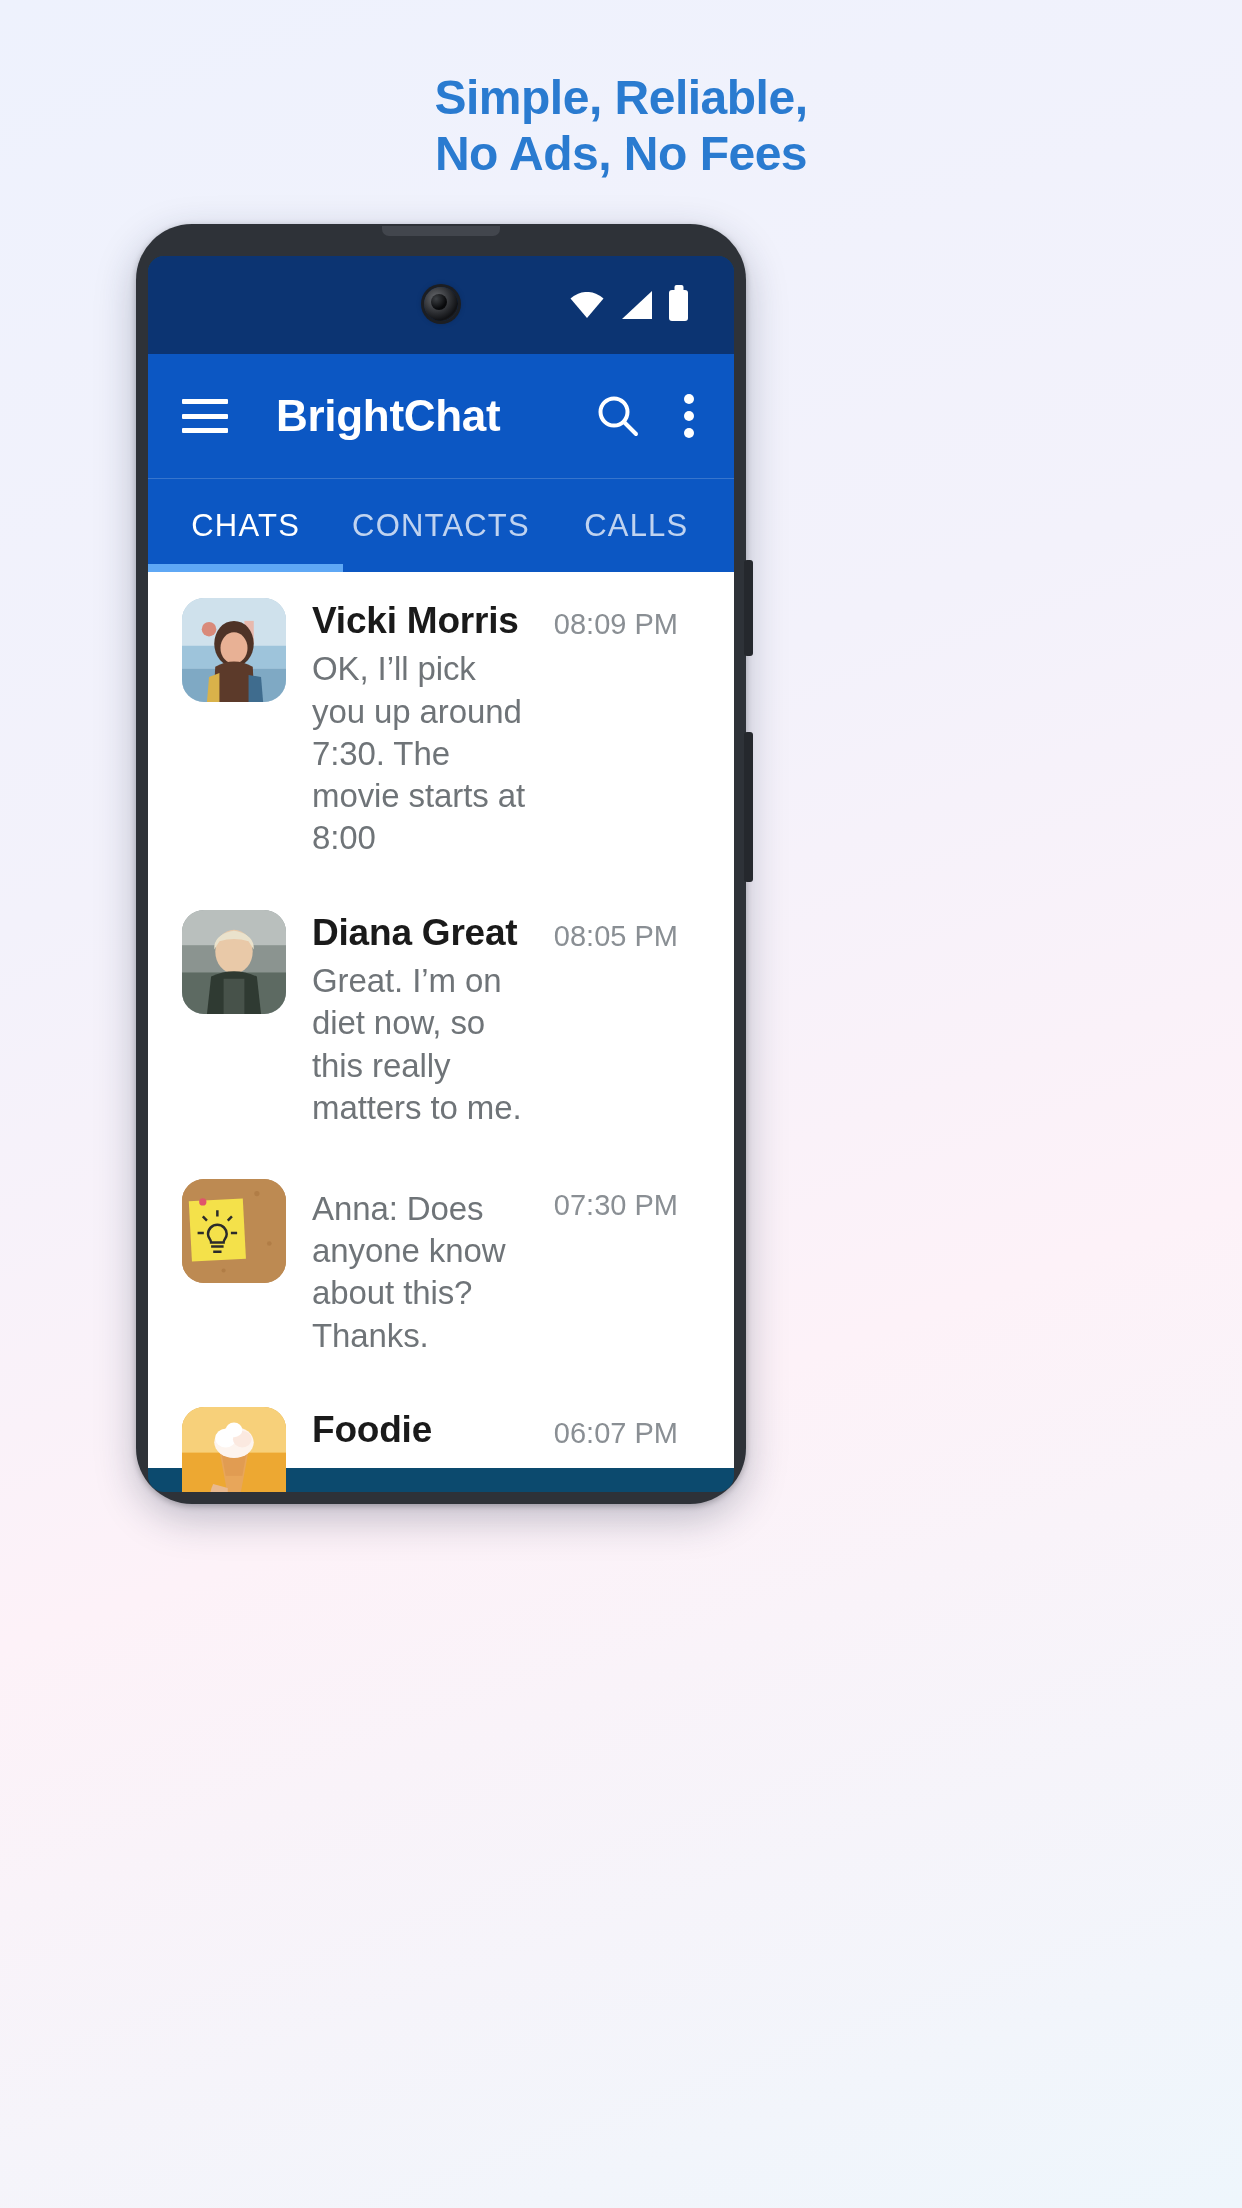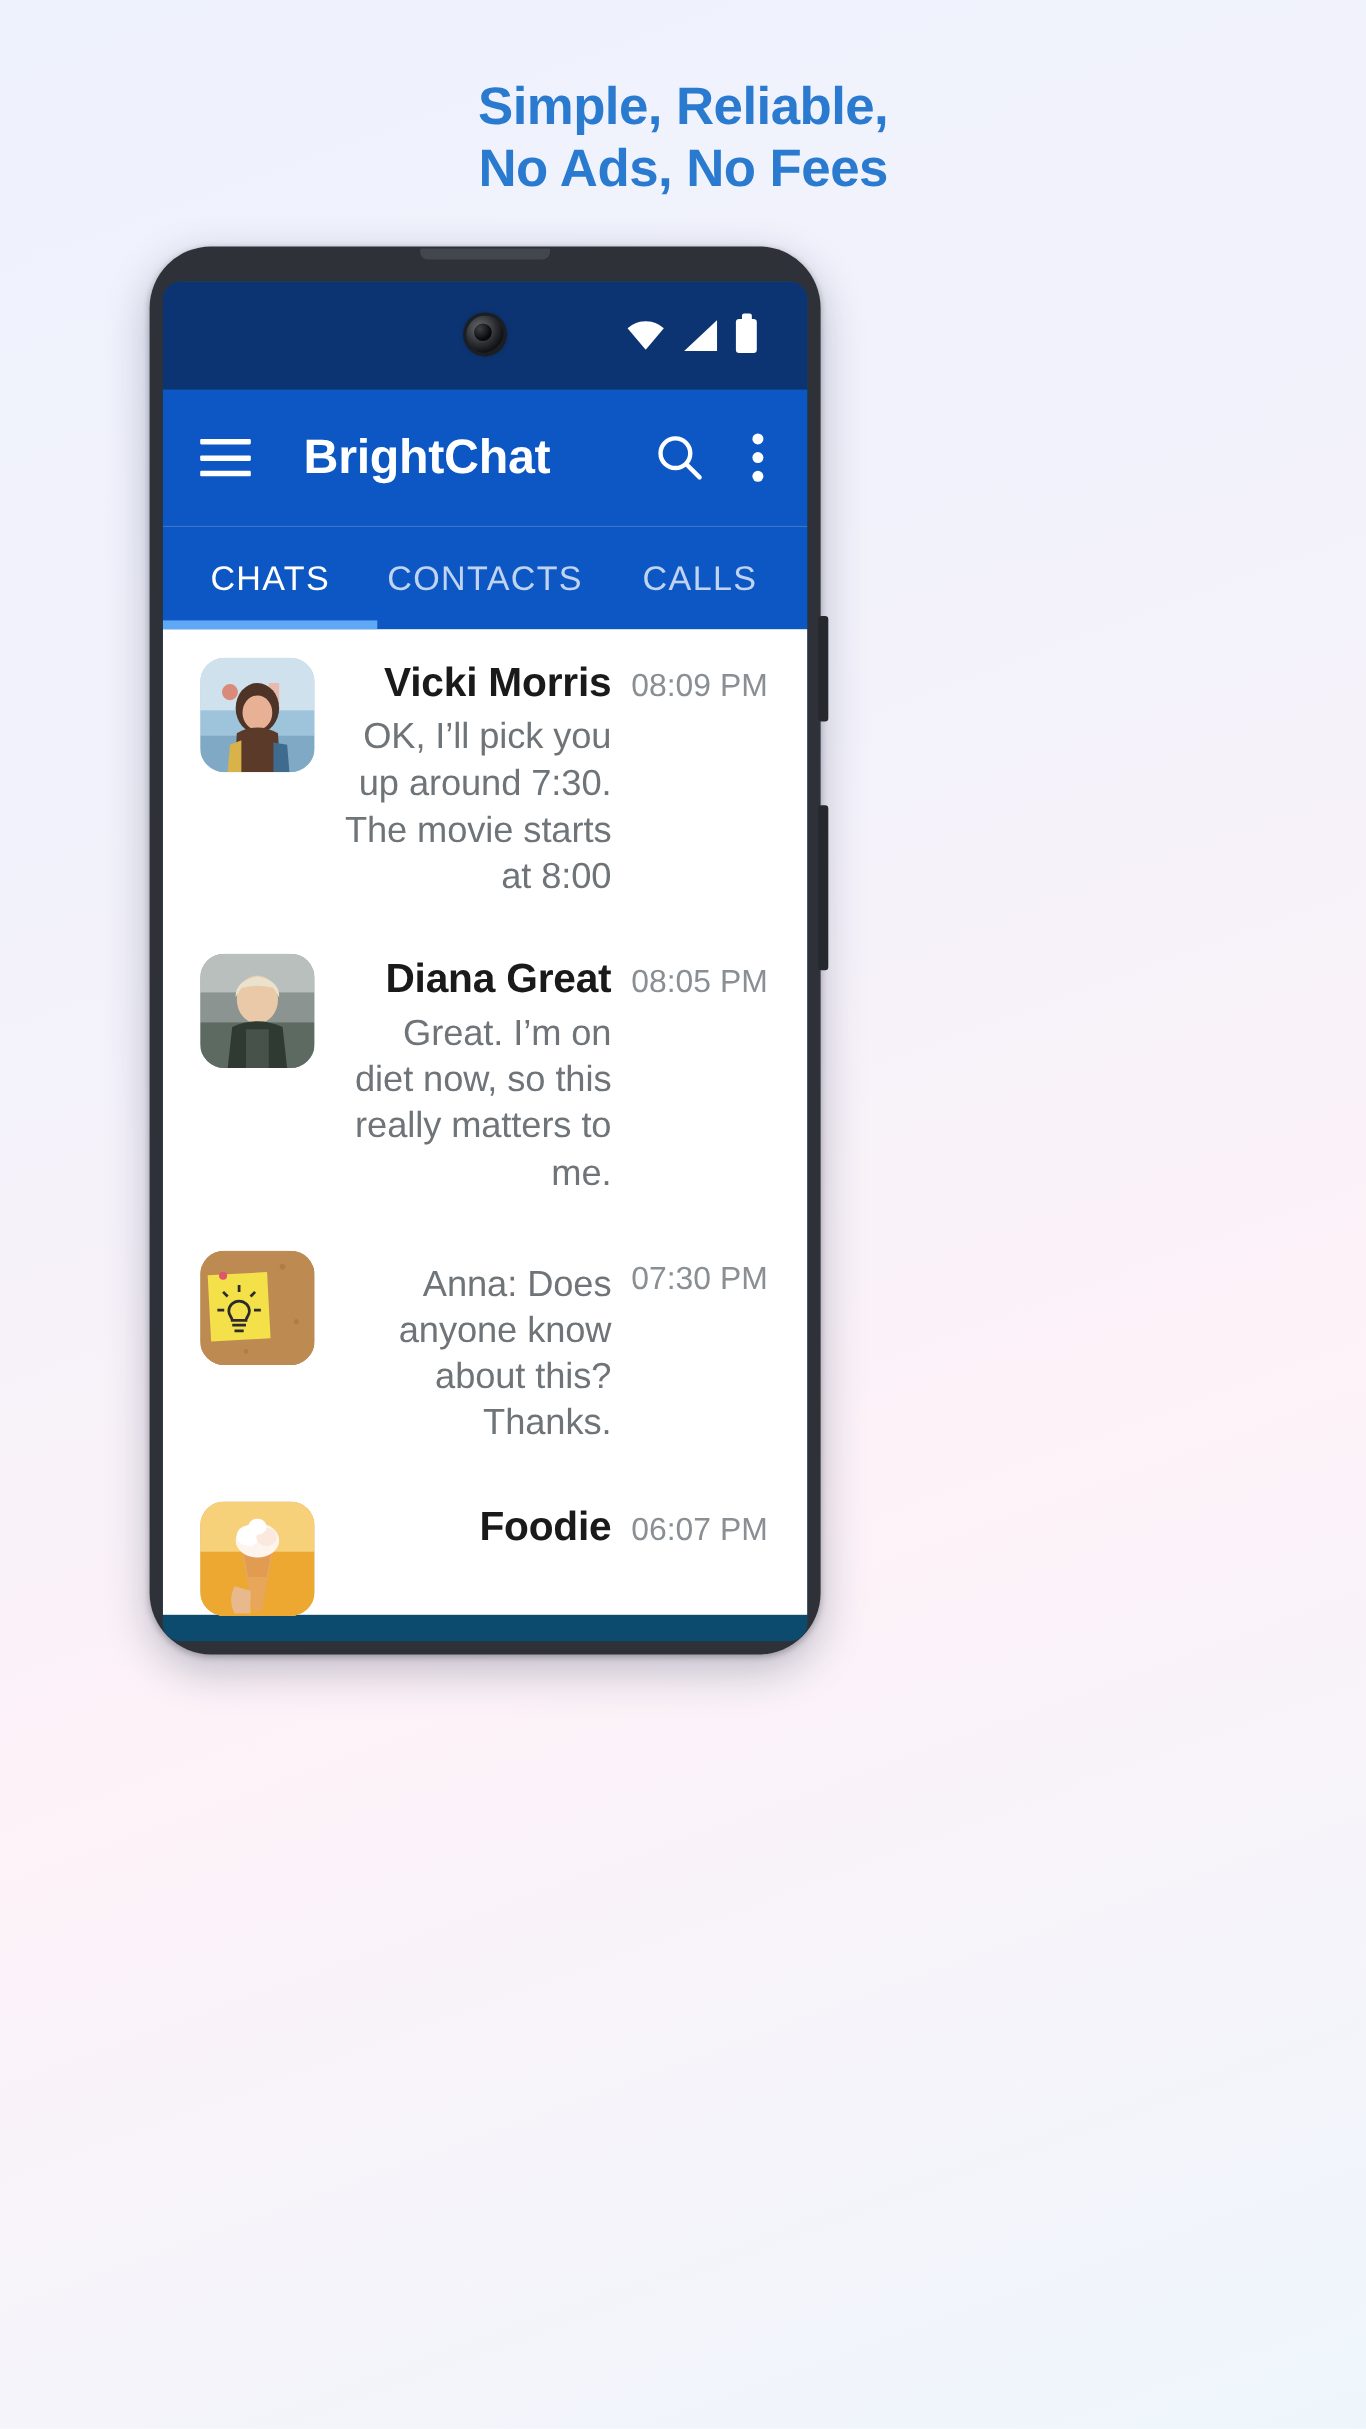--- a/index.html
+++ b/index.html
@@ -114,23 +114,22 @@
   .tab.active { color:#ffffff; }
   .tab.active::after{
     content:""; position:absolute; left:0; right:0; bottom:0;
     height:8px; background:#5fa8f5;
   }
 
   
   .chatlist { background:#fff; height:calc(100% - 340px); }
   .row {
     display:flex; align-items:flex-start;
-    padding:26px 36px 24px 34px;
+    padding:26px 56px 24px 34px;
     position:relative;
-    text-align:right;
   }
   .avatar {
     width:104px; height:104px; flex:none;
     border-radius:22px; overflow:hidden;
     background:#dfe3e8; position:relative;
   }
   .avatar svg { display:block; width:100%; height:100%; }
   .row-body { flex:1; margin-left:26px; min-width:0; padding-top:2px; }
   .row-name {
     font-size:37px; font-weight:bold; color:#1a1a1a;

